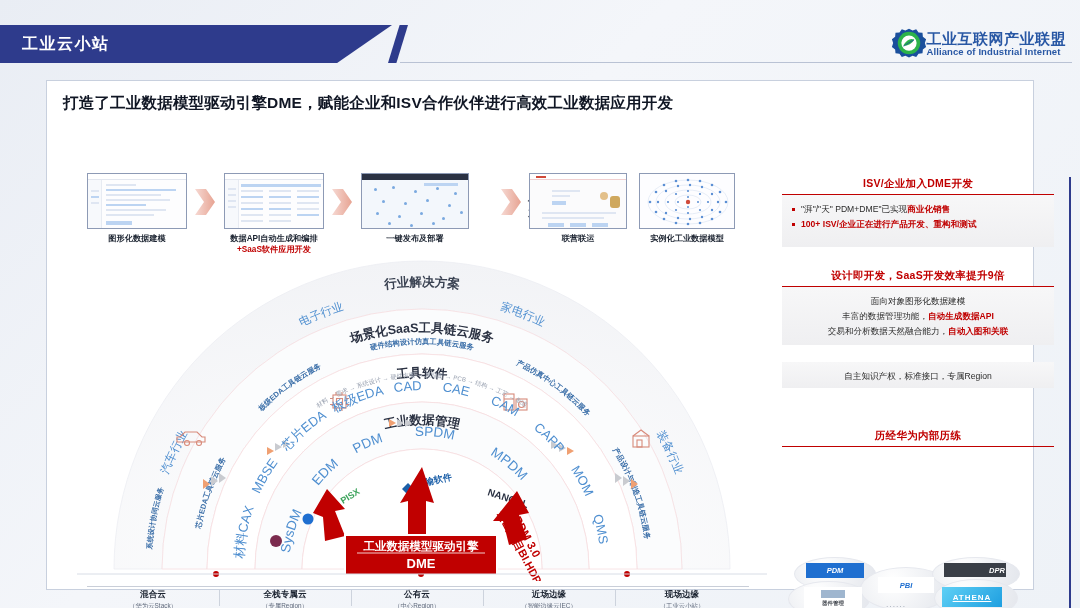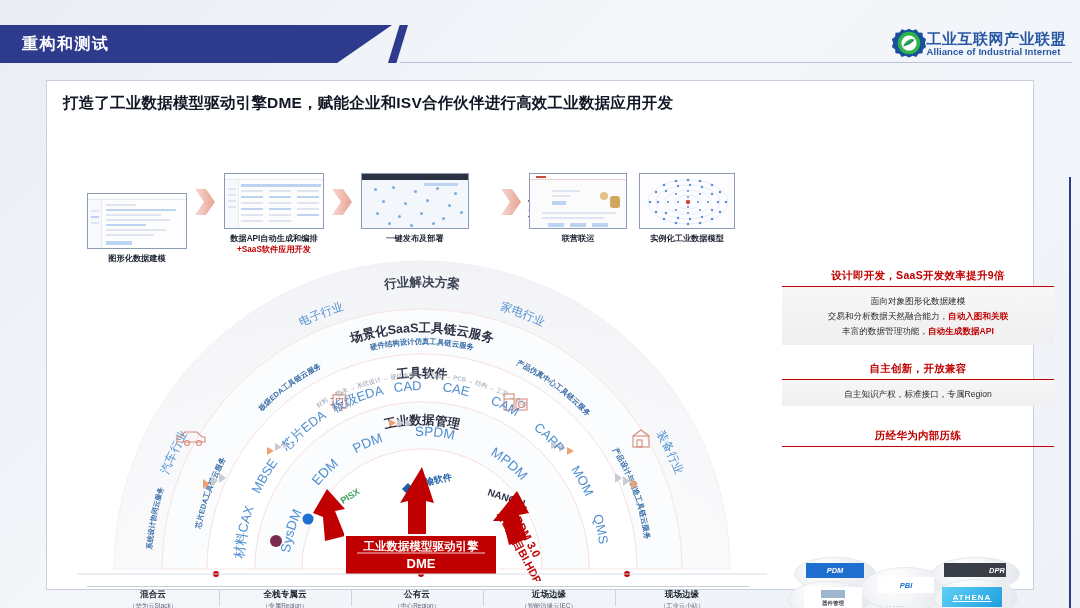--- a/index.html
+++ b/index.html
@@ -131,21 +131,21 @@
 
   
   .v-div { position:absolute; left:1022px; top:96px; width:2px; height:470px; background:#2e3b8c; }
 </style>
 </head>
 <body>
 
 <div id="slide">
 
   <div class="hdr-band">
-    <div class="hdr-title">重构和测试</div>
+    <div class="hdr-title">工业云小站</div>
   </div>
   <div class="hdr-slash"></div>
   <div class="hdr-rule"></div>
 
   <div class="hdr-logo">
     <svg class="logo-gear" viewBox="0 0 40 40">
       <path d="M20 3 L24 5 L28 3.6 L30.6 7.2 L35 7.6 L35.4 12 L39 14.6 L37.6 19 L39 23.4 L35.4 26 L35 30.4 L30.6 30.8 L28 34.4 L24 33 L20 35 L16 33 L12 34.4 L9.4 30.8 L5 30.4 L4.6 26 L1 23.4 L2.4 19 L1 14.6 L4.6 12 L5 7.6 L9.4 7.2 L12 3.6 L16 5 Z" fill="#1a4f9c"></path>
       <circle cx="20" cy="19" r="12.5" fill="#2db34a"></circle>
       <circle cx="20" cy="19" r="8.5" fill="#fff"></circle>
       <path d="M13.5 22 Q19 12 26 15 Q22 22 13.5 22 Z" fill="#2db34a"></path>
@@ -157,21 +157,21 @@
     </div>
   </div>
 
   <div class="card">
     <div class="card-title">打造了工业数据模型驱动引擎DME，赋能企业和ISV合作伙伴进行高效工业数据应用开发</div>
 
     <div class="v-div"></div>
 
     <div class="strip">
 
-      <div class="thumb-item" style="left:0px; top:0px; width:100px;margin-top:20px;">
+      <div class="thumb-item" style="left:0px; top:0px; width:100px;">
         <div class="thumb-box" style="width:100px;height:56px;">
           <div class="wf-top"></div>
             <div class="wf-side"></div>
           <div class="wf-row" style="left:18px;top:10px;width:30px;"></div>
           <div class="wf-row wf-blue" style="left:18px;top:15px;width:70px;"></div>
           <div class="wf-row" style="left:18px;top:20px;width:55px;"></div>
           <div class="wf-row" style="left:18px;top:25px;width:64px;"></div>
           <div class="wf-row wf-blue" style="left:18px;top:30px;width:40px;"></div>
           <div class="wf-row" style="left:18px;top:35px;width:60px;"></div>
           <div class="wf-row" style="left:18px;top:40px;width:48px;"></div>
@@ -523,38 +523,48 @@
       <div class="axis-cell" style="left:396px;width:132px;">
         <b>近场边缘</b>
         <span>（智能边缘云IEC）</span>
       </div>
       <div class="axis-cell" style="left:528px;width:134px;">
         <b>现场边缘</b>
         <span>（工业云小站）</span>
       </div>
     </div>
 
+    <div class="rpanel" style="top:96px;">
+      <div class="rp-title">ISV/企业加入DME开发</div>
+      <div class="rp-body" style="height:52px;">
+        <div class="rp-bullet">
+          <span>"湃"/"天" PDM+DME"已实现</span><span class="red">商业化销售</span>
+        </div>
+        <div class="rp-bullet">
+          <span class="red">100+ ISV/企业正在进行产品开发、重构和测试</span>
+        </div>
+      </div>
+    </div>
 
     <div class="rpanel" style="top:188px;">
       <div class="rp-title">设计即开发，SaaS开发效率提升9倍</div>
       <div class="rp-body rp-center" style="height:58px;">
         <div>
           <span>面向对象图形化数据建模</span>
         </div>
         <div>
+          <span>丰富的数据管理功能，</span><span class="red">自动生成数据API</span>
+        </div>
+        <div>
           <span>交易和分析数据天然融合能力，</span><span class="red">自动入图和关联</span>
         </div>
-        <div>
-          <span>丰富的数据管理功能，</span><span class="red">自动生成数据API</span>
-        </div>
       </div>
     </div>
 
     <div class="rpanel" style="top:281px;">
-      <div class="rp-title">自主创新，开放兼容</div>
       <div class="rp-body rp-center" style="height:26px;">
         <div>自主知识产权，标准接口，专属Region</div>
       </div>
     </div>
 
     <div class="rpanel" style="top:348px;">
       <div class="rp-title">历经华为内部历练</div>
     </div>
 
     <div class="logo-cloud">

